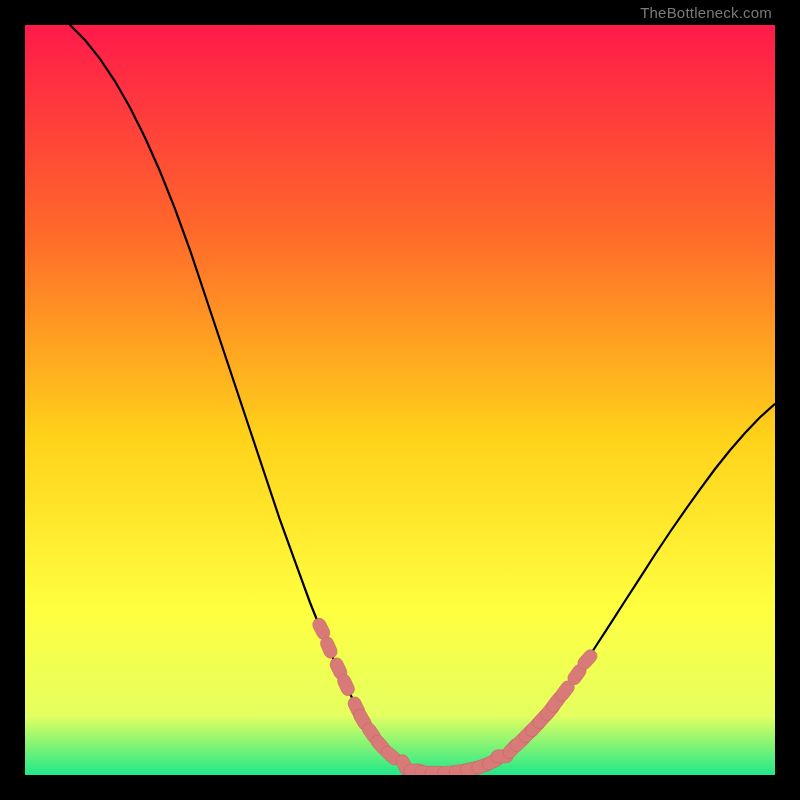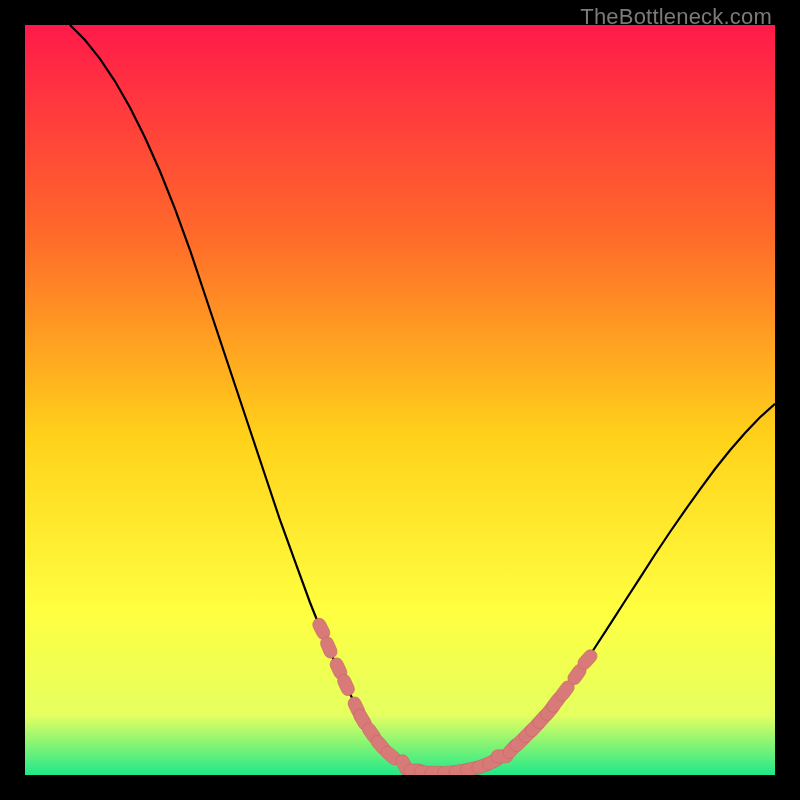--- a/index.html
+++ b/index.html
@@ -23,21 +23,21 @@
     left: 0;
     top: 0;
     width: 750px;
     height: 750px;
   }
   .watermark {
     position: absolute;
     top: 4px;
     right: 28px;
     color: #7a7a7a;
-    font-size: 22px;
+    font-size: 15px;
     font-weight: 500;
     letter-spacing: 0.2px;
   }
   svg { display: block; }
 </style>
 </head>
 <body>
 
 <div class="watermark">TheBottleneck.com</div>
 

